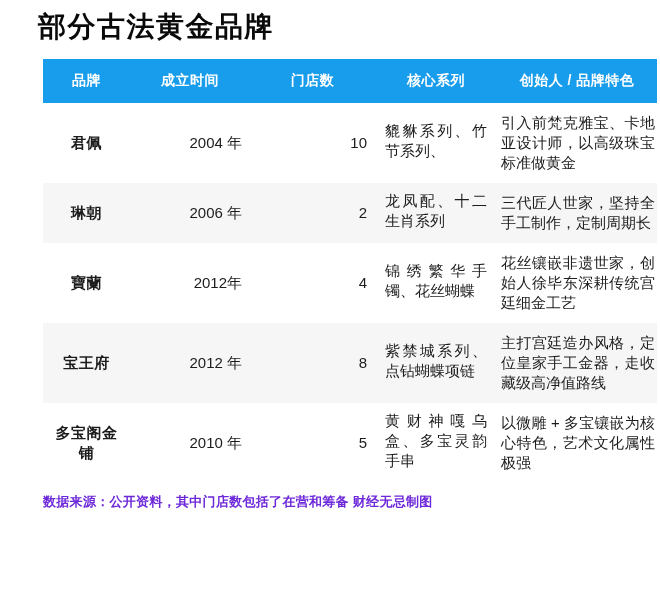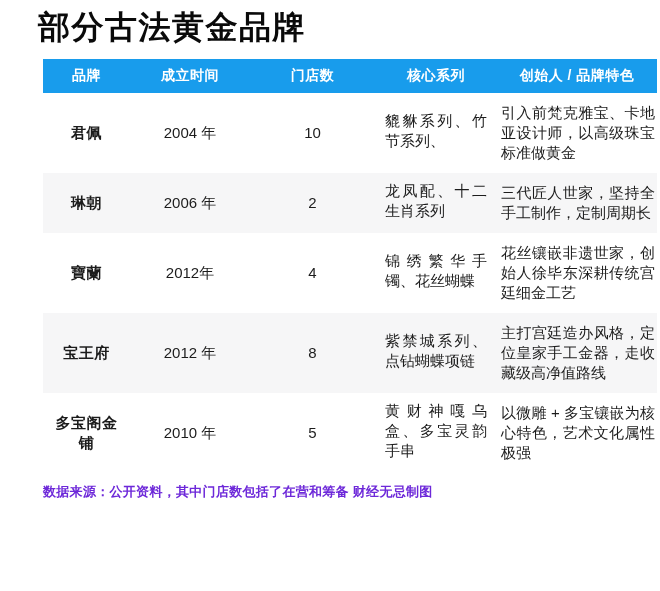--- a/index.html
+++ b/index.html
@@ -13,21 +13,21 @@
   }
   .page {
     box-sizing: border-box;
     width: 660px;
     height: 591px;
     padding: 6px 0 0 38px;
     background: #ffffff;
   }
   .title {
     margin: 2px 0 13px 0;
-    font-size: 32px;
+    font-size: 28px;
     line-height: 38px;
     font-weight: 800;
     letter-spacing: 1.5px;
     color: #0a0a0a;
   }
   table.brand-table {
     margin-left: 5px;
     width: 614px;
     border-collapse: collapse;
     table-layout: fixed;
@@ -35,42 +35,42 @@
   col.c1 { width: 87px; }
   col.c2 { width: 120px; }
   col.c3 { width: 125px; }
   col.c4 { width: 122px; }
   col.c5 { width: 160px; }
   thead th {
     background: var(--header-bg, #189CEC);
     color: #ffffff;
     font-size: 14px;
     font-weight: 700;
-    height: 34px;
+    height: 44px;
     padding: 0 16px;
     text-align: center;
     letter-spacing: 0.5px;
   }
   tbody td {
     font-size: 15px;
     line-height: 20px;
     color: #1c1c1c;
     vertical-align: middle;
     padding: 10px 8px;
   }
   tbody tr:nth-child(even) td {
     background: var(--row-alt-bg, #f6f6f7);
   }
   td.cell-brand {
     text-align: center;
     font-weight: 700;
     letter-spacing: 0.5px;
   }
   td.cell-founded, td.cell-stores {
-    text-align: center;
+    text-align: right;
   }
   td.cell-series {
     text-align: justify;
     text-align-last: left;
     padding: 10px 10px 10px 10px;
     font-family: Liberation Mono, monospace;
   }
   td.cell-features {
     text-align: justify;
     text-align-last: left;

